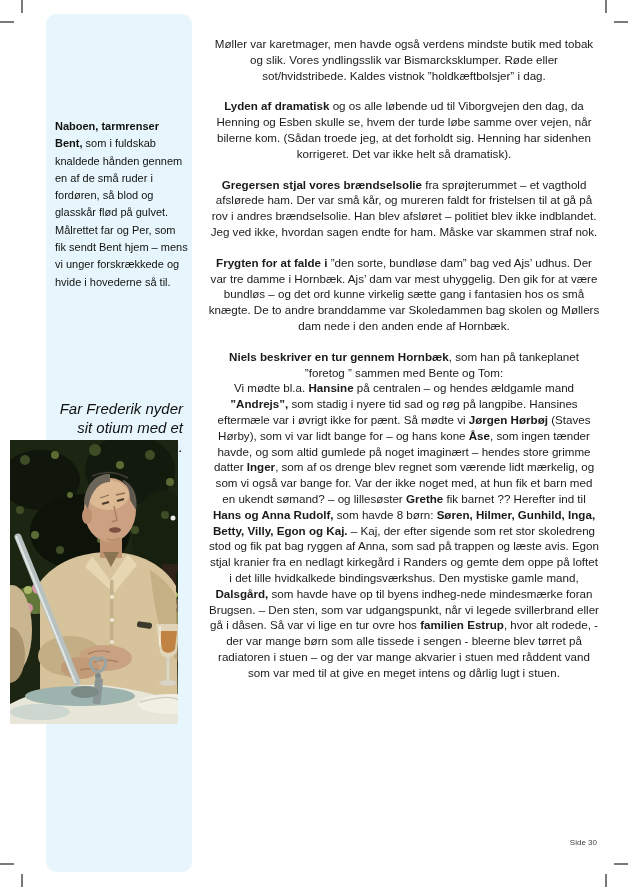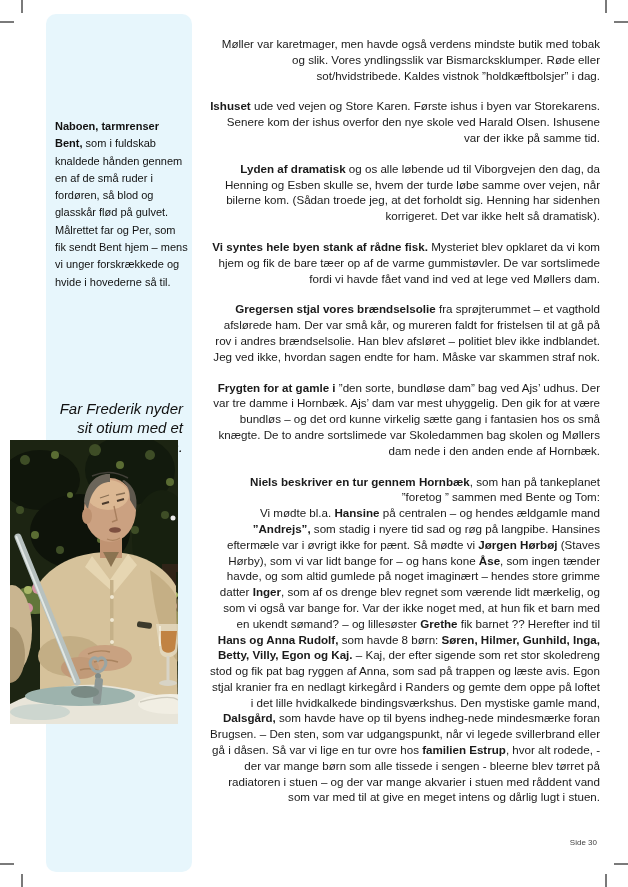--- a/index.html
+++ b/index.html
@@ -25,21 +25,21 @@
     position:absolute; left:55px; top:399px; width:128px;
     font-size:15px; line-height:19px; font-style:italic; color:#111;text-align:right;
   }
   .photo-frame {
     position:absolute; left:10px; top:440px; width:168px; height:284px;
     overflow:hidden;
   }
   .photo-frame svg { display:block; }
   .main-text {
     position:absolute; left:208px; top:36px; width:392px;
-    font-size:11.6px; line-height:15.8px; text-align:right;
+    font-size:11.6px; line-height:15.8px; text-align:center;
   }
   .main-text p { margin:0 0 15px 0; }
   .bold { font-weight:bold; }
   .page-number {
     position:absolute; right:31px; top:838px;
     font-size:8px; color:#3f3f3f;
   }
 </style>
 </head>
 <body>
@@ -181,23 +181,21 @@
         <path d="M82,228 C77,221 84,214 88,220 C92,214 99,221 94,228 C91,233 85,233 82,228 Z" fill="none" stroke="#9aa5a3" stroke-width="3"></path>
         <circle cx="88" cy="236" r="3" fill="#7e8a88"></circle>
         <rect x="84" y="238" width="8" height="26" rx="2" fill="#8c9795" transform="rotate(6 88 250)"></rect>
         <ellipse cx="75" cy="252" rx="14" ry="6" fill="#7a8a84"></ellipse>
       </g>
     </svg>
   </div>
 
   <div class="main-text">
       <p><span>Møller var karetmager, men havde også verdens mindste butik med tobak og slik. Vores yndlingsslik var Bismarcksklumper. Røde eller sot/hvidstribede. Kaldes vistnok ”holdkæftbolsjer” i dag.</span></p>
-      <p><span class="bold">Ishuset</span><span> ude ved vejen og Store Karen. Første ishus i byen var Storekarens. Senere kom der ishus overfor den nye skole ved Harald Olsen.  Ishusene var der ikke på samme tid.</span></p>
       <p><span class="bold">Lyden af dramatisk</span><span> og os alle løbende ud til Viborgvejen den dag, da Henning og Esben skulle se, hvem der turde løbe samme over vejen, når bilerne kom. (Sådan troede jeg, at det forholdt sig. Henning har sidenhen korrigeret. Det var ikke helt så dramatisk).</span></p>
-      <p><span class="bold">Vi syntes hele byen stank af rådne fisk.</span><span> Mysteriet blev opklaret da vi kom hjem og fik de bare tæer op af de varme gummistøvler. De var sortslimede fordi vi havde fået vand ind ved at lege ved Møllers dam.</span></p>
       <p><span class="bold">Gregersen stjal vores brændselsolie</span><span> fra sprøjterummet – et vagthold afslørede ham. Der var små kår, og mureren faldt for fristelsen til at gå på rov i andres brændselsolie. Han blev afsløret – politiet blev ikke indblandet. Jeg ved ikke, hvordan sagen endte for ham. Måske var skammen straf nok.</span></p>
-      <p><span class="bold">Frygten for at gamle i</span><span> ”den sorte, bundløse dam” bag ved Ajs’ udhus. Der var tre damme i Hornbæk. Ajs’ dam var mest uhyggelig. Den gik for at være bundløs – og det ord kunne virkelig sætte gang i fantasien hos os små knægte. De to andre sortslimede var Skoledammen bag skolen og Møllers dam nede i den anden ende af Hornbæk.</span></p>
+      <p><span class="bold">Frygten for at falde i</span><span> ”den sorte, bundløse dam” bag ved Ajs’ udhus. Der var tre damme i Hornbæk. Ajs’ dam var mest uhyggelig. Den gik for at være bundløs – og det ord kunne virkelig sætte gang i fantasien hos os små knægte. De to andre branddamme var Skoledammen bag skolen og Møllers dam nede i den anden ende af Hornbæk.</span></p>
       <p><span class="bold">Niels beskriver en tur gennem Hornbæk</span><span>, som han på tankeplanet ”foretog ” sammen med Bente og Tom:</span><br><span>Vi mødte bl.a. </span><span class="bold">Hansine</span><span> på centralen – og hendes ældgamle mand </span><span class="bold">”Andrejs”,</span><span> som stadig i nyere tid sad og røg på langpibe. Hansines eftermæle var i øvrigt ikke for pænt. Så mødte vi </span><span class="bold">Jørgen Hørbøj</span><span> (Staves Hørby), som vi var lidt bange for – og hans kone </span><span class="bold">Åse</span><span>, som ingen tænder havde, og som altid gumlede på noget imaginært – hendes store grimme datter </span><span class="bold">Inger</span><span>, som af os drenge blev regnet som værende lidt mærkelig, og som vi også var bange for. Var der ikke noget med, at hun fik et barn med en ukendt sømand? – og lillesøster </span><span class="bold">Grethe</span><span> fik barnet ?? Herefter ind til </span><span class="bold">Hans og Anna Rudolf,</span><span> som havde 8 børn: </span><span class="bold">Søren, Hilmer, Gunhild, Inga, Betty, Villy, Egon og Kaj.</span><span> – Kaj, der efter sigende som ret stor skoledreng stod og fik pat bag ryggen af Anna, som sad på trappen og læste avis. Egon stjal kranier fra en nedlagt kirkegård i Randers og gemte dem oppe på loftet i det lille hvidkalkede bindingsværkshus. Den mystiske gamle mand, </span><span class="bold">Dalsgård,</span><span> som havde have op til byens indheg-nede mindesmærke foran Brugsen. – Den sten, som var udgangspunkt, når vi legede svillerbrand eller gå i dåsen. Så var vi lige en tur ovre hos </span><span class="bold">familien Estrup</span><span>, hvor alt rodede, - der var mange børn som alle tissede i sengen - bleerne blev tørret på radiatoren i stuen – og der var mange akvarier i stuen med råddent vand som var med til at give en meget intens og dårlig lugt i stuen.</span></p>
     </div>
 
   <div class="page-number">Side 30</div>
 
 </div>
 
 </body></html>

